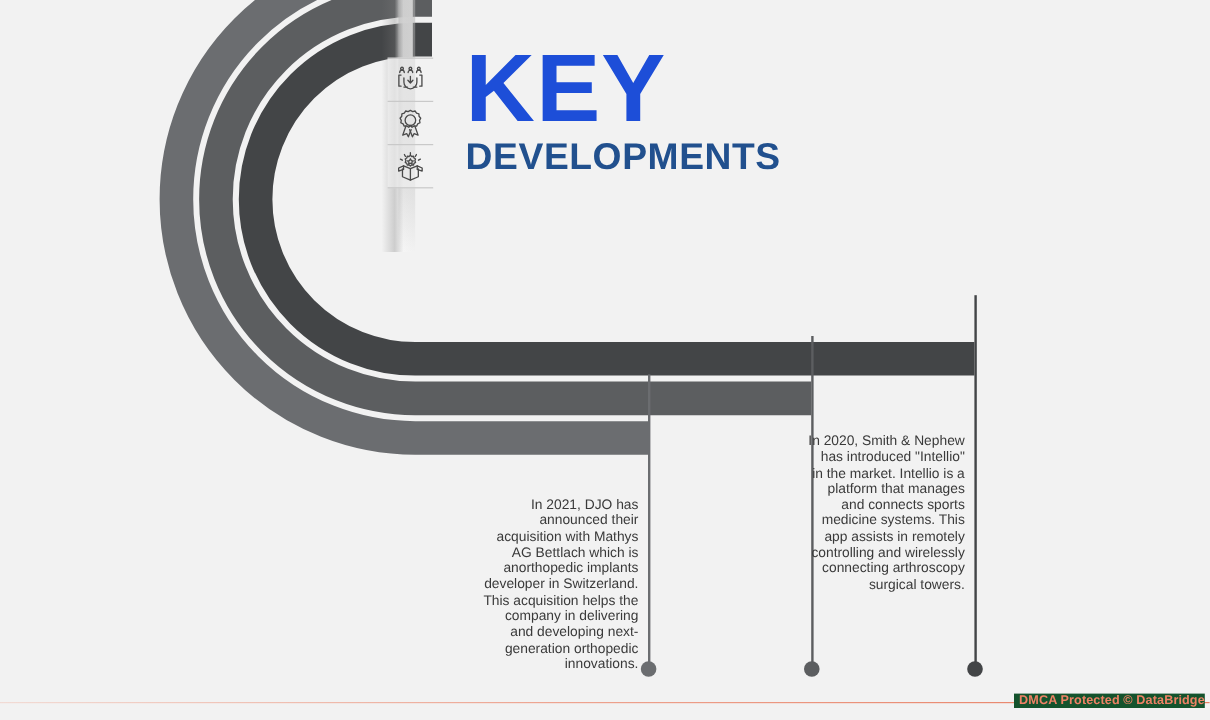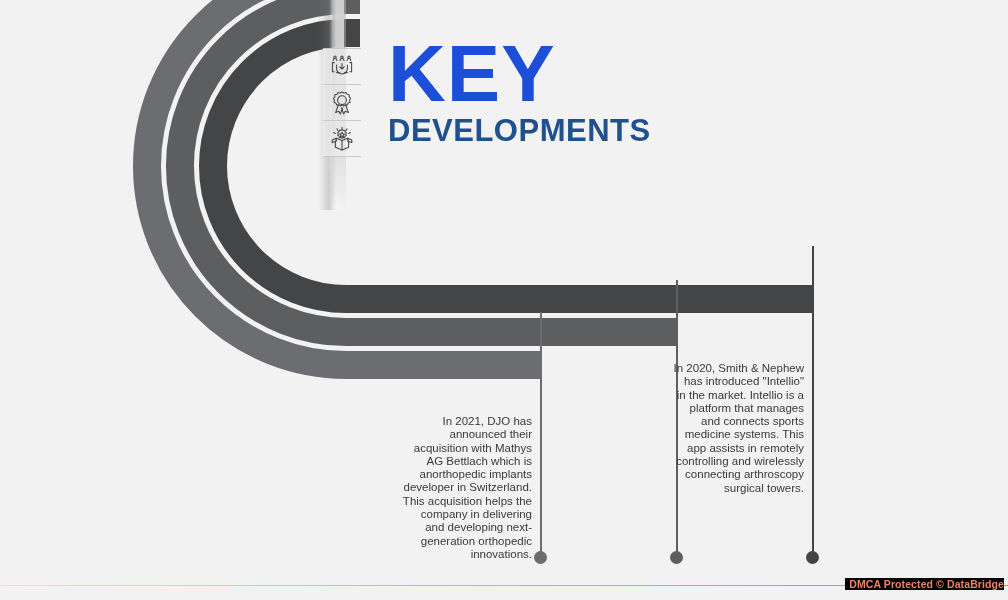--- a/index.html
+++ b/index.html
@@ -161,21 +161,21 @@
   }
   .footer-text {
     position: absolute;
     right: 4px;
     top: 578px;
     font-size: 10.5px;
     font-weight: 600;
     color: #ee8265;
     letter-spacing: 0.1px;
     z-index: 10;
-    background: #000000;
+    background: #14532d;
     padding-left: 4px;
   }
 </style>
 </head>
 <body>
 
 <div id="stage">
 
   <svg id="ribbon-svg" viewBox="0 0 1008 600">
 

